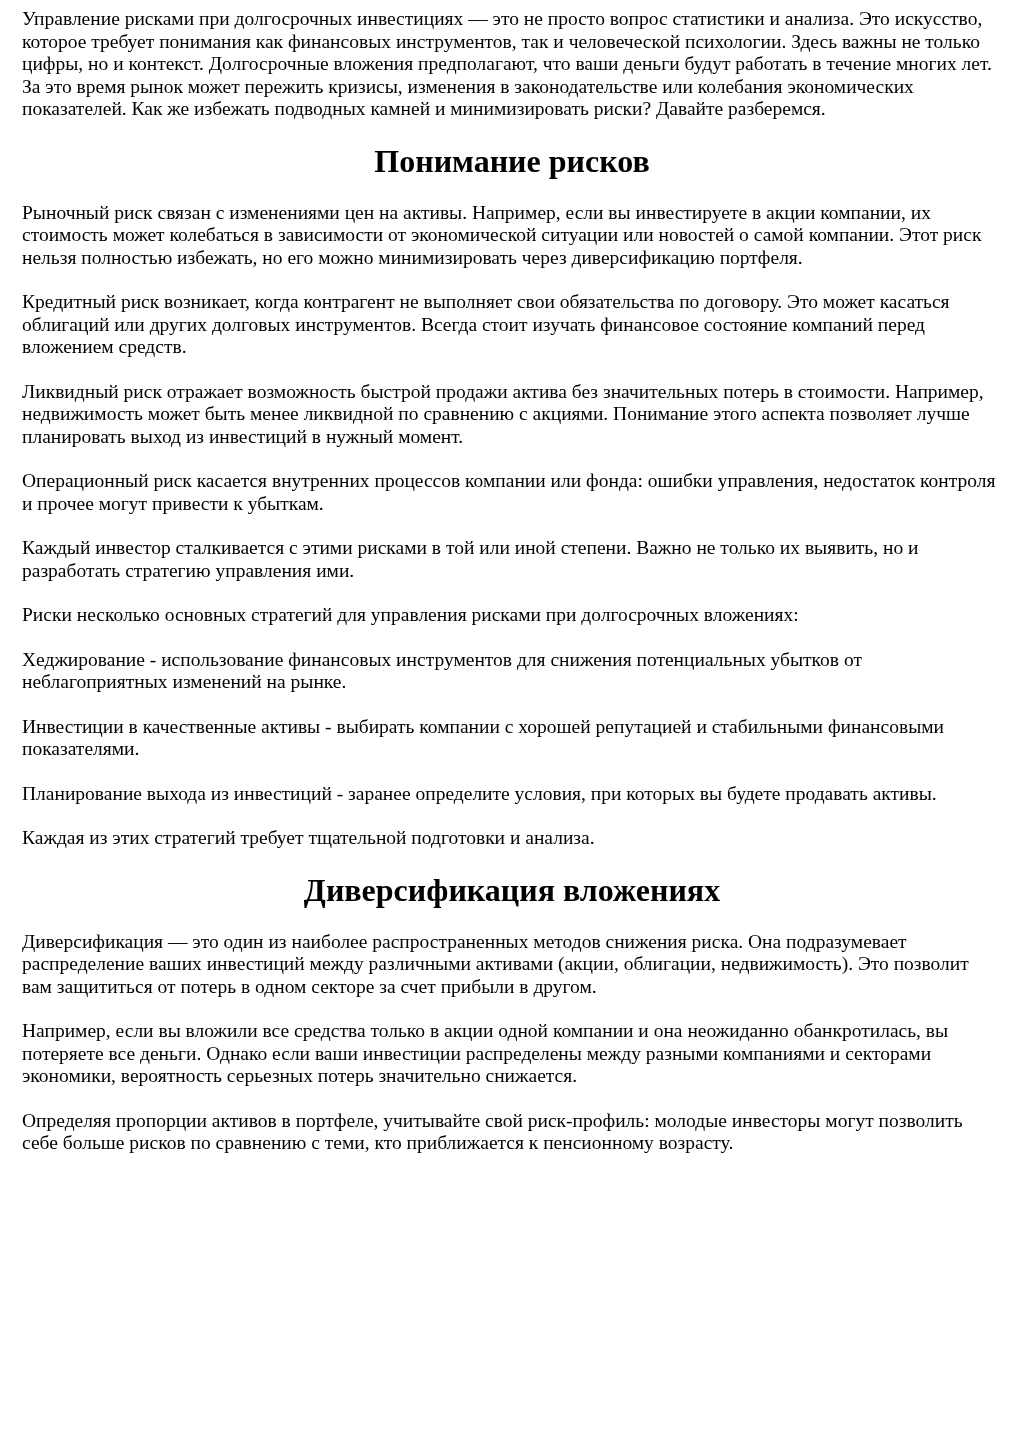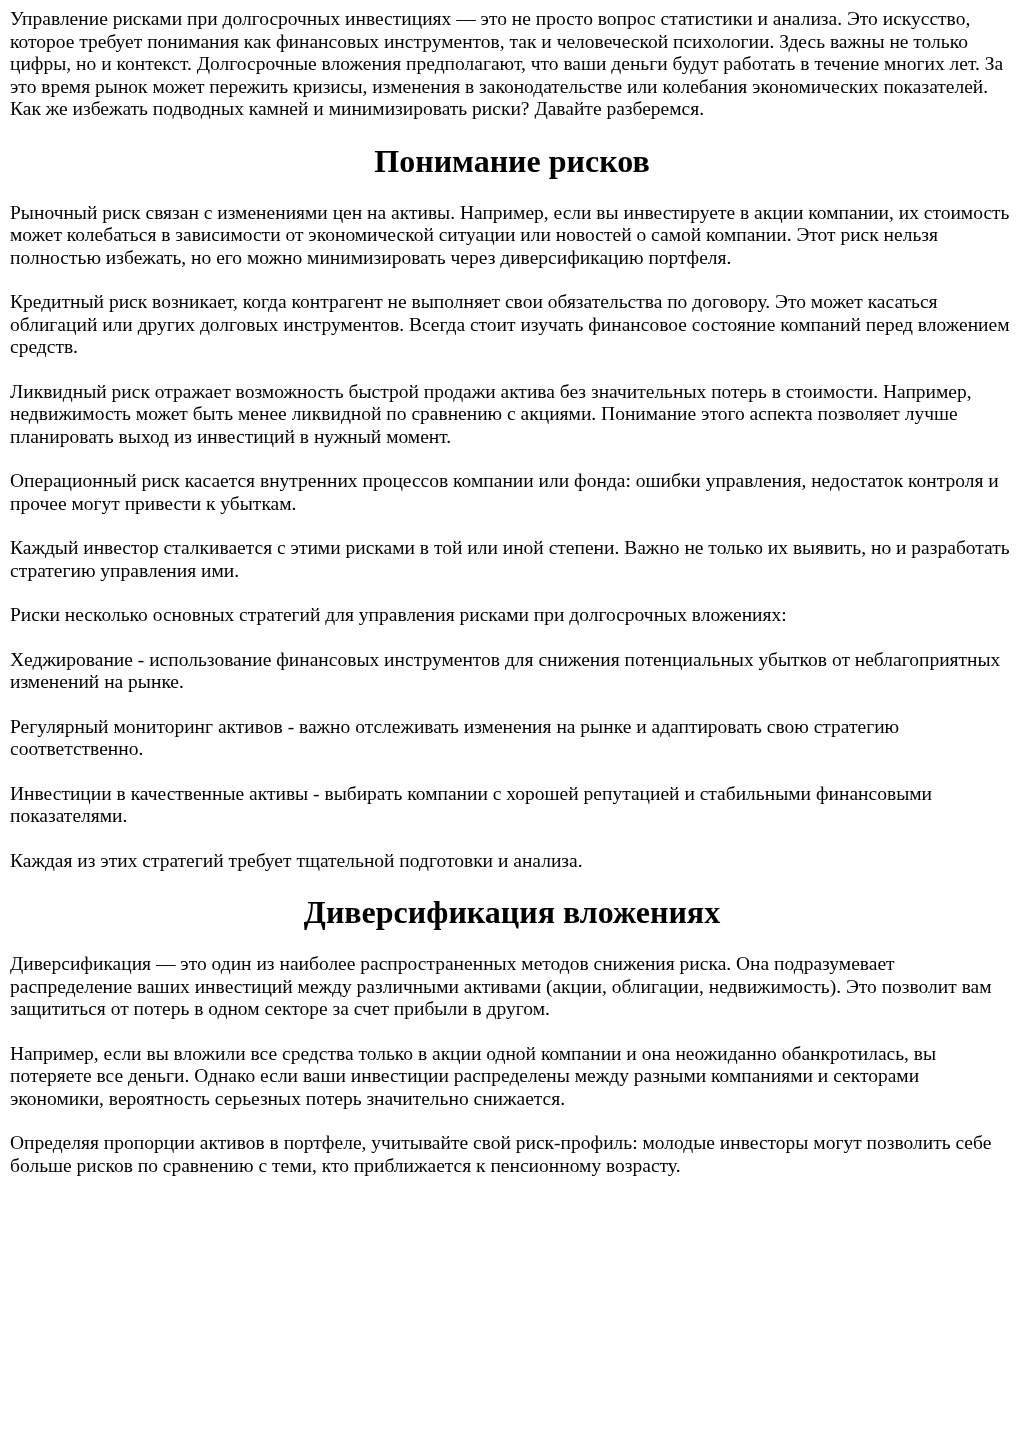--- a/index.html
+++ b/index.html
@@ -8,21 +8,21 @@
   }
   body {
     margin: 0 10px;
     width: 1004px;
     font-family: "Liberation Serif", "DejaVu Serif", serif;
     font-size: 19.5px;
     line-height: 22.5px;
     -webkit-font-smoothing: antialiased;
   }
   article p {
-    margin: 22px 0;
+    margin: 22px 12px;
   }
   article > p:first-child {
     margin-top: 8px;
   }
   article h1 {
     font-family: "Liberation Serif", "DejaVu Serif", serif;
     font-size: 32px;
     line-height: 37px;
     font-weight: bold;
     margin: 21px 0;
@@ -48,24 +48,24 @@
   <p>Операционный риск касается внутренних процессов компании или фонда: ошибки управления, недостаток контроля и прочее могут привести к убыткам.</p>
 
   <p>Каждый инвестор сталкивается с этими рисками в той или иной степени. Важно не только их выявить, но и разработать стратегию управления ими.</p>
 
 
   <p>Риски несколько основных стратегий для управления рисками при долгосрочных вложениях:</p>
 
 
   <p>Хеджирование - использование финансовых инструментов для снижения потенциальных убытков от неблагоприятных изменений на рынке.</p>
 
-  <p>Регулярный мониторинг активов - важно отслеживать изменения на рынке и адаптировать свою стратегию соответственно.</p>
 
   <p>Инвестиции в качественные активы - выбирать компании с хорошей репутацией и стабильными финансовыми показателями.</p>
 
+  <p>Планирование выхода из инвестиций - заранее определите условия, при которых вы будете продавать активы.</p>
 
   <p>Каждая из этих стратегий требует тщательной подготовки и анализа.</p>
 
   <h1>Диверсификация вложениях</h1>
 
   <p>Диверсификация — это один из наиболее распространенных методов снижения риска. Она подразумевает распределение ваших инвестиций между различными активами (акции, облигации, недвижимость). Это позволит вам защититься от потерь в одном секторе за счет прибыли в другом.</p>
 
   <p>Например, если вы вложили все средства только в акции одной компании и она неожиданно обанкротилась, вы потеряете все деньги. Однако если ваши инвестиции распределены между разными компаниями и секторами экономики, вероятность серьезных потерь значительно снижается.</p>
 
   <p>Определяя пропорции активов в портфеле, учитывайте свой риск-профиль: молодые инвесторы могут позволить себе больше рисков по сравнению с теми, кто приближается к пенсионному возрасту.</p>

